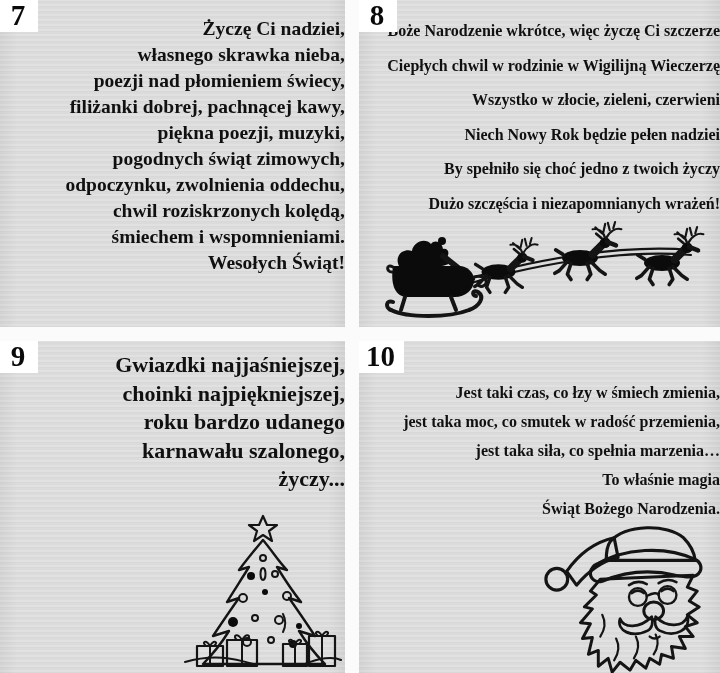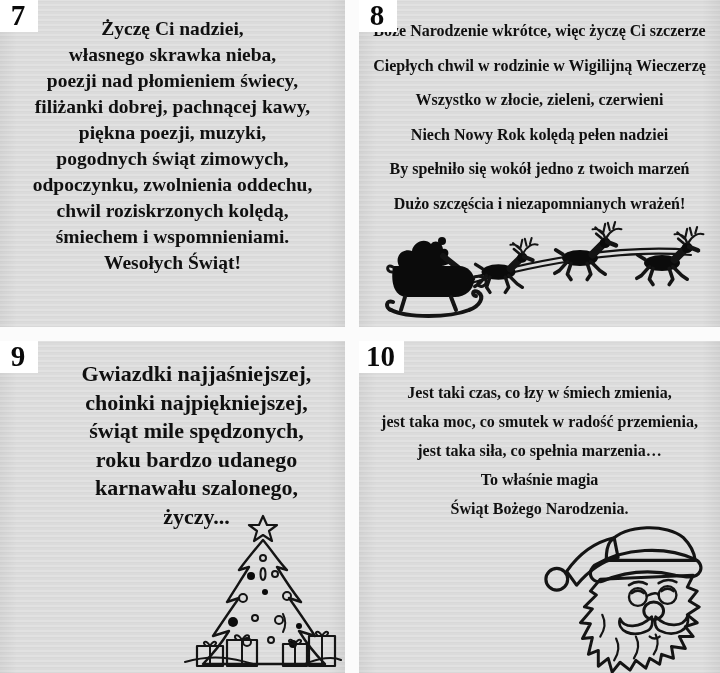--- a/index.html
+++ b/index.html
@@ -26,25 +26,25 @@
     color:#101010;
   }
   .badge{
     position:absolute;top:0;left:0;z-index:3;
     background:#ffffff;
     min-width:22px;height:31px;line-height:31px;
     padding:0 9px 1px 7px;
     font-size:29px;font-weight:bold;text-align:center;
     color:#0a0a0a;
   }
-  .poem{position:relative;z-index:2;text-align:center;font-weight:bold;font-family:Liberation Serif, serif;}
+  .poem{position:relative;z-index:2;text-align:right;font-weight:bold;font-family:Liberation Serif, serif;}
   .poem p{margin:0;white-space:nowrap;}
   .c7 .poem{padding-top:16px;font-size:19.5px;line-height:26px;}
   .c8 .poem{padding-top:14px;font-size:16px;line-height:34.5px;}
-  .c9 .poem{padding-top:19px;font-size:22px;line-height:28.5px;margin-left:48px;}
+  .c9 .poem{padding-top:10px;font-size:22px;line-height:28.5px;margin-left:48px;}
   .c10 .poem{padding-top:37px;font-size:16px;line-height:29px;}
   .illu{position:absolute;z-index:1;}
   .illu-sleigh{left:26px;top:220px;width:328px;height:102px;}
   .illu-tree{left:183px;top:173px;width:162px;height:162px;}
   .illu-santa{left:178px;top:178px;width:178px;height:158px;}
   svg .ink{stroke:#141414;fill:none;stroke-linecap:round;stroke-linejoin:round;}
   svg .fillink{fill:#0b0b0b;stroke:none;}
 </style>
 </head>
 <body>
@@ -70,22 +70,22 @@
   </section>
 
   <section class="card c8">
     <div class="badge">
       <span>8</span>
     </div>
     <div class="poem">
       <p>Boże Narodzenie wkrótce, więc życzę Ci szczerze</p>
       <p>Ciepłych chwil w rodzinie w Wigilijną Wieczerzę</p>
       <p>Wszystko w złocie, zieleni, czerwieni</p>
-      <p>Niech Nowy Rok kolędą pełen nadziei</p>
-      <p>By spełniło się wokół jedno z twoich marzeń</p>
+      <p>Niech Nowy Rok będzie pełen nadziei</p>
+      <p>By spełniło się choć jedno z twoich życzy</p>
       <p>Dużo szczęścia i niezapomnianych wrażeń!</p>
     </div>
     <svg class="illu illu-sleigh" viewBox="0 0 328 102" xmlns="http://www.w3.org/2000/svg">
 
       <path class="ink" stroke-width="2.2" d="M86,58 C150,40 235,24 306,30"></path>
       <path class="ink" stroke-width="2.2" d="M86,63 C150,45 235,29 306,35"></path>
 
       <g>
         <path class="fillink" d="M14,46 C9,36 18,28 27,31 C28,22 40,17 46,24 C50,19 57,22 58,29 C63,28 65,33 62,37 L67,42 C62,46 55,46 50,47 Z"></path>
         <circle class="fillink" cx="57" cy="21" r="4"></circle>
@@ -119,21 +119,20 @@
     </svg>
   </section>
 
   <section class="card c9">
     <div class="badge">
       <span>9</span>
     </div>
     <div class="poem">
       <p>Gwiazdki najjaśniejszej,</p>
       <p>choinki najpiękniejszej,</p>
-      <p>świąt mile spędzonych,</p>
       <p>roku bardzo udanego</p>
       <p>karnawału szalonego,</p>
       <p>życzy...</p>
     </div>
     <svg class="illu illu-tree" viewBox="0 0 162 162" xmlns="http://www.w3.org/2000/svg">
 
       <path class="ink" stroke-width="2.2" d="M80,2 L84,11 L94,11 L86,17 L89,27 L80,21 L71,27 L74,17 L66,11 L76,11 Z"></path>
 
       <path class="ink" stroke-width="2.4" d="M80,26
         C70,38 62,48 56,56 L66,53

